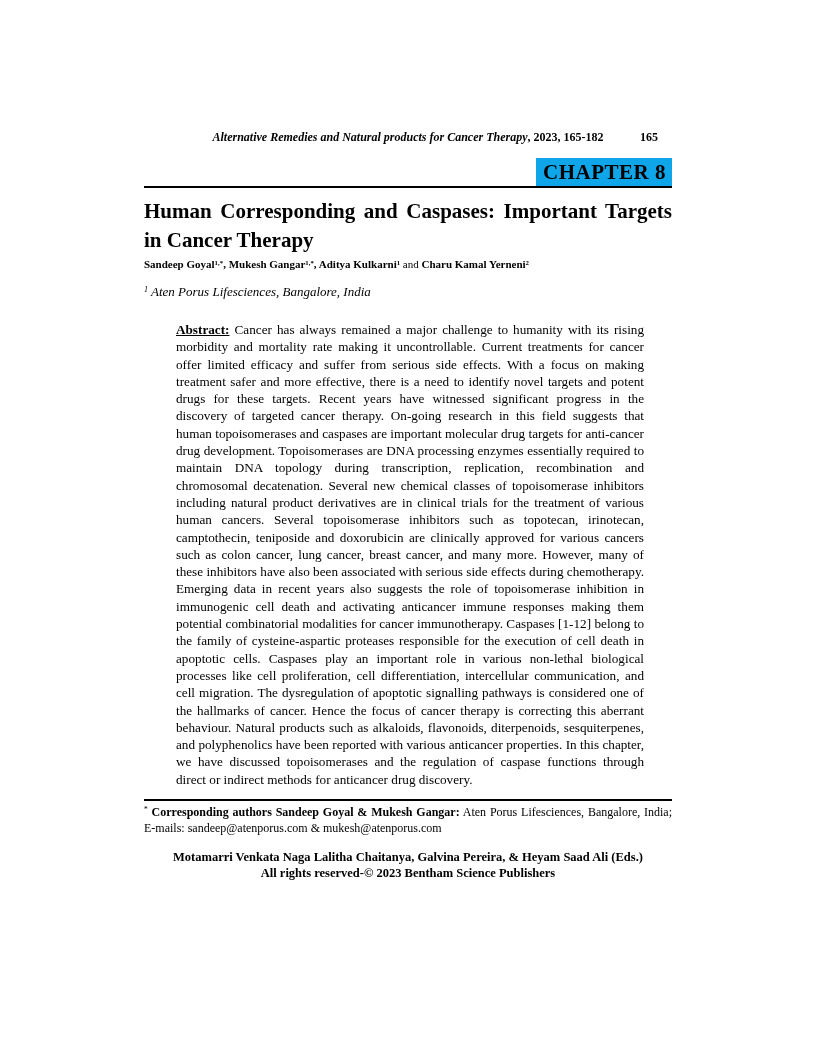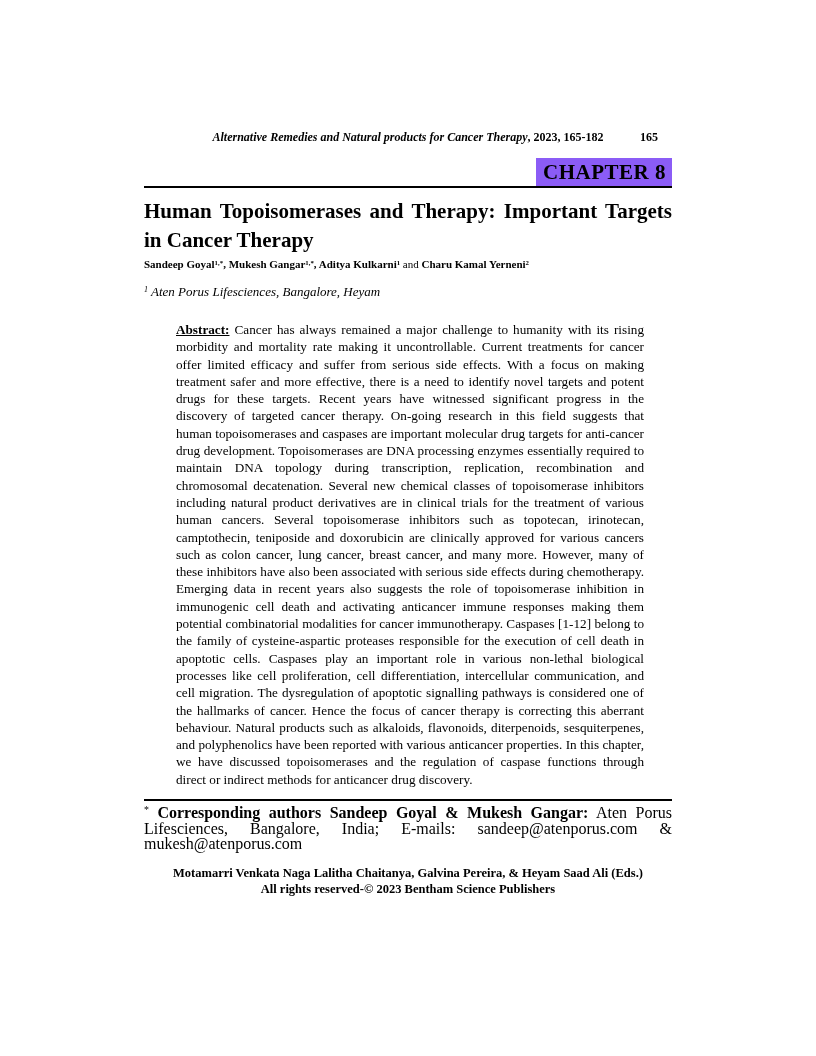--- a/index.html
+++ b/index.html
@@ -40,21 +40,21 @@
     right: 14px; top: 0;
     font-style: normal;
   }
   
   .chapter-row {
     margin-top: 13px;
     text-align: right;
   }
   .chapter-banner {
     display: inline-block;
-    background: #8b5cf6;
+    background: #0ea5e9;
     font-size: 21px;
     line-height: 26px;
     font-weight: bold;
     padding: 1px 6px 1px 7px;
     letter-spacing: 0.5px;
   }
   .rule {
     border-top: 2.5px solid #000;
     height: 0;
   }
@@ -91,21 +91,21 @@
   }
   .abstract .label { font-weight: bold; text-decoration: underline; }
   
   .footnote-rule {
     margin-top: 11px;
     border-top: 2px solid #000;
     height: 0;
   }
   .footnote {
     margin-top: 4px;
-    font-size: 16px;
+    font-size: 12px;
     line-height: 15.5px;
     text-align: justify;
   }
   .footnote .fn-bold { font-weight: bold; }
   
   .imprint {
     margin-top: 13px;
     text-align: center;
     font-weight: bold;
     font-size: 12.5px;
@@ -121,26 +121,26 @@
     <div class="running-head">
       <span class="rh-title">Alternative Remedies and Natural products for Cancer Therapy</span><span>, 2023, 165-182</span>
       <span class="page-num">165</span>
     </div>
 
     <div class="chapter-row">
       <span class="chapter-banner">CHAPTER 8</span>
     </div>
     <div class="rule"></div>
 
-    <h1 class="chapter-title">Human Topoisomerases and Therapy: Important Targets in Cancer Therapy</h1>
+    <h1 class="chapter-title">Human Corresponding and Caspases: Important Targets in Cancer Therapy</h1>
 
     <p class="authors"><span>Sandeep Goyal</span><sup>1,*</sup><span>, </span><span>Mukesh Gangar</span><sup>1,*</sup><span>, </span><span>Aditya Kulkarni</span><sup>1</sup><span class="normal"> and </span><span>Charu Kamal Yerneni</span><sup>2</sup></p>
 
     <div class="affiliations">
-      <p><sup>1</sup> <span>Aten Porus Lifesciences, Bangalore, Heyam</span></p>
+      <p><sup>1</sup> <span>Aten Porus Lifesciences, Bangalore, India</span></p>
     </div>
 
     <p class="abstract"><span class="label">Abstract:</span> <span>Cancer has always remained a major challenge to humanity with its rising morbidity and mortality rate making it uncontrollable. Current treatments for cancer offer limited efficacy and suffer from serious side effects. With a focus on making treatment safer and more effective, there is a need to identify novel targets and potent drugs for these targets. Recent years have witnessed significant progress in the discovery of targeted cancer therapy. On-going research in this field suggests that human topoisomerases and caspases are important molecular drug targets for anti-cancer drug development. Topoisomerases are DNA processing enzymes essentially required to maintain DNA topology during transcription, replication, recombination and chromosomal decatenation. Several new chemical classes of topoisomerase inhibitors including natural product derivatives are in clinical trials for the treatment of various human cancers. Several topoisomerase inhibitors such as topotecan, irinotecan, camptothecin, teniposide and doxorubicin are clinically approved for various cancers such as colon cancer, lung cancer, breast cancer, and many more. However, many of these inhibitors have also been associated with serious side effects during chemotherapy. Emerging data in recent years also suggests the role of topoisomerase inhibition in immunogenic cell death and activating anticancer immune responses making them potential combinatorial modalities for cancer immunotherapy. Caspases [1-12] belong to the family of cysteine-aspartic proteases responsible for the execution of cell death in apoptotic cells. Caspases play an important role in various non-lethal biological processes like cell proliferation, cell differentiation, intercellular communication, and cell migration. The dysregulation of apoptotic signalling pathways is considered one of the hallmarks of cancer. Hence the focus of cancer therapy is correcting this aberrant behaviour. Natural products such as alkaloids, flavonoids, diterpenoids, sesquiterpenes, and polyphenolics have been reported with various anticancer properties. In this chapter, we have discussed topoisomerases and the regulation of caspase functions through direct or indirect methods for anticancer drug discovery.</span></p>
 
     <div class="footnote-rule"></div>
 
     <p class="footnote"><sup>*</sup> <span class="fn-bold">Corresponding authors Sandeep Goyal &amp; Mukesh Gangar:</span> <span>Aten Porus Lifesciences, Bangalore, India; E-mails: sandeep@atenporus.com &amp; mukesh@atenporus.com</span></p>
 
     <div class="imprint">
       <div>Motamarri Venkata Naga Lalitha Chaitanya, Galvina Pereira, &amp; Heyam Saad Ali (Eds.)</div>

